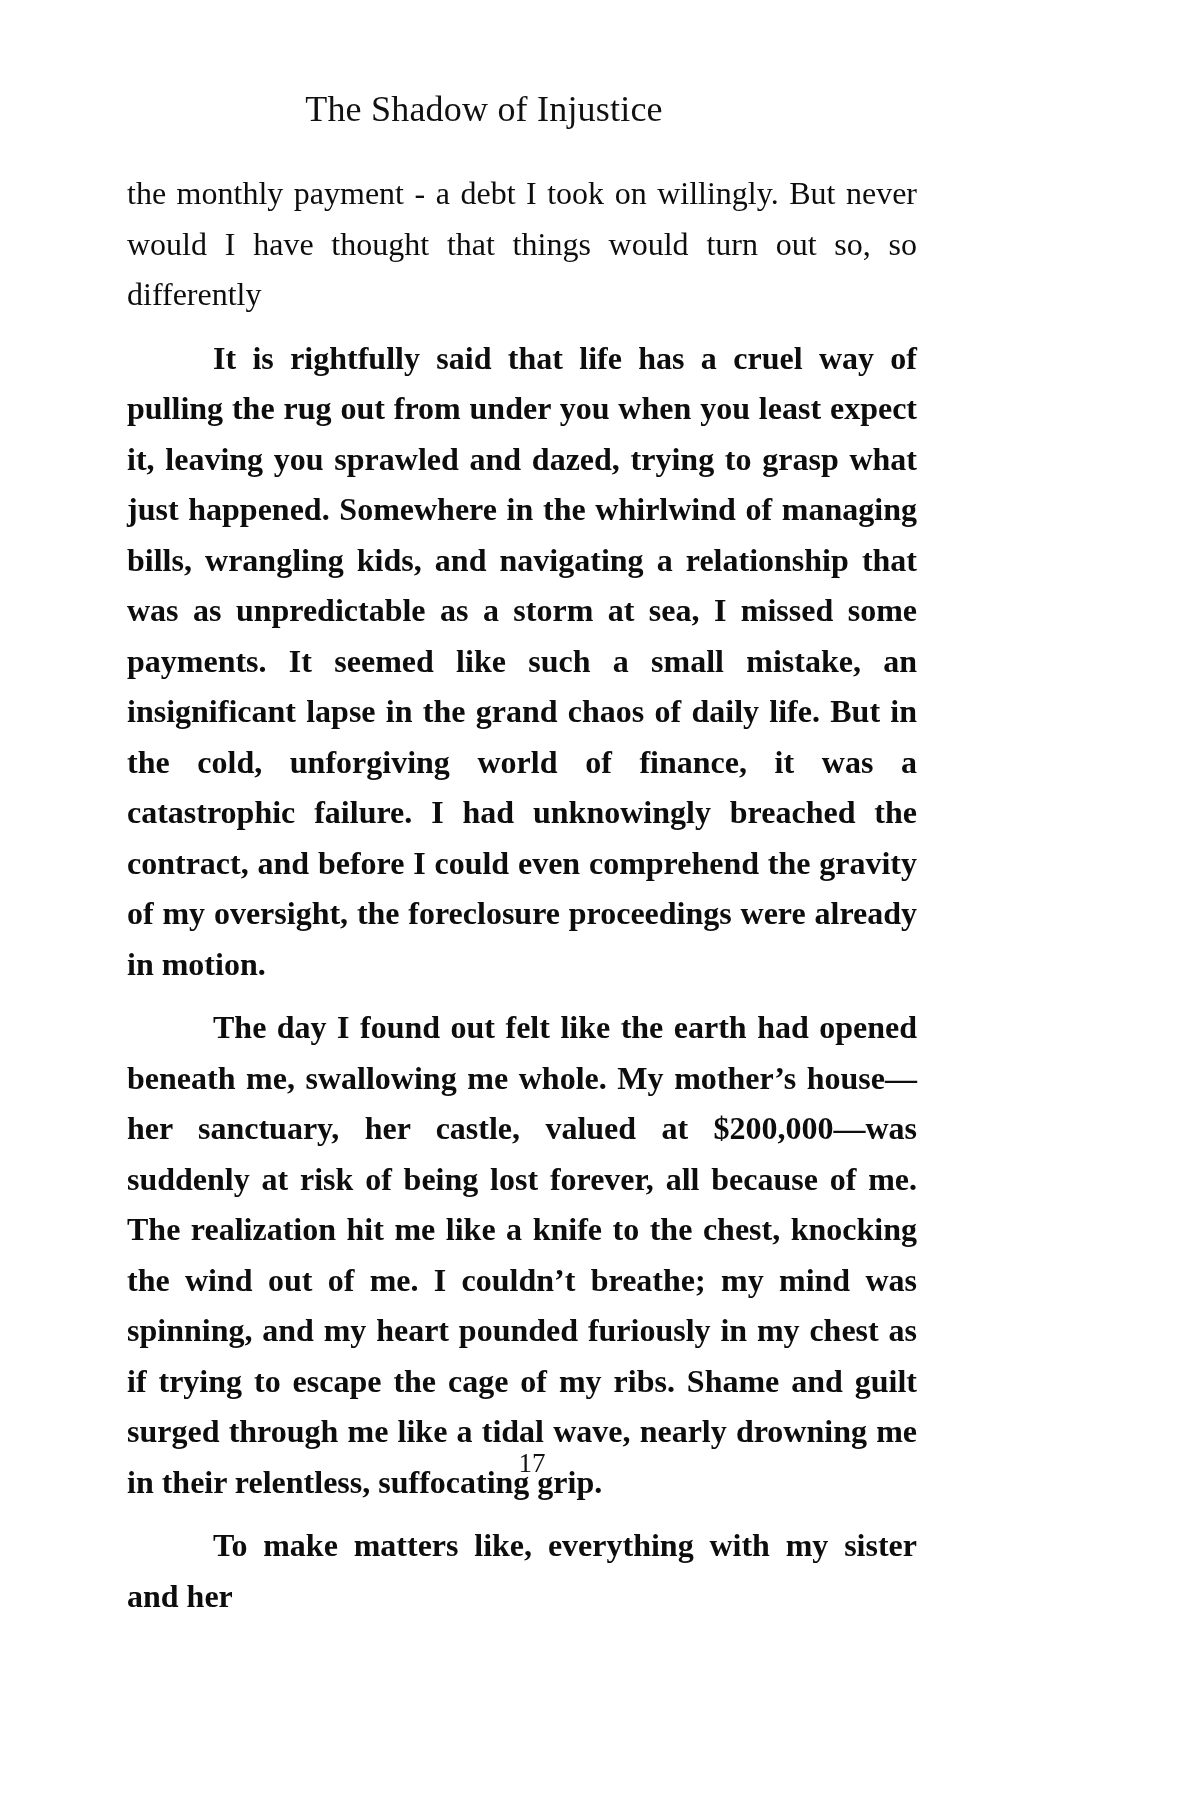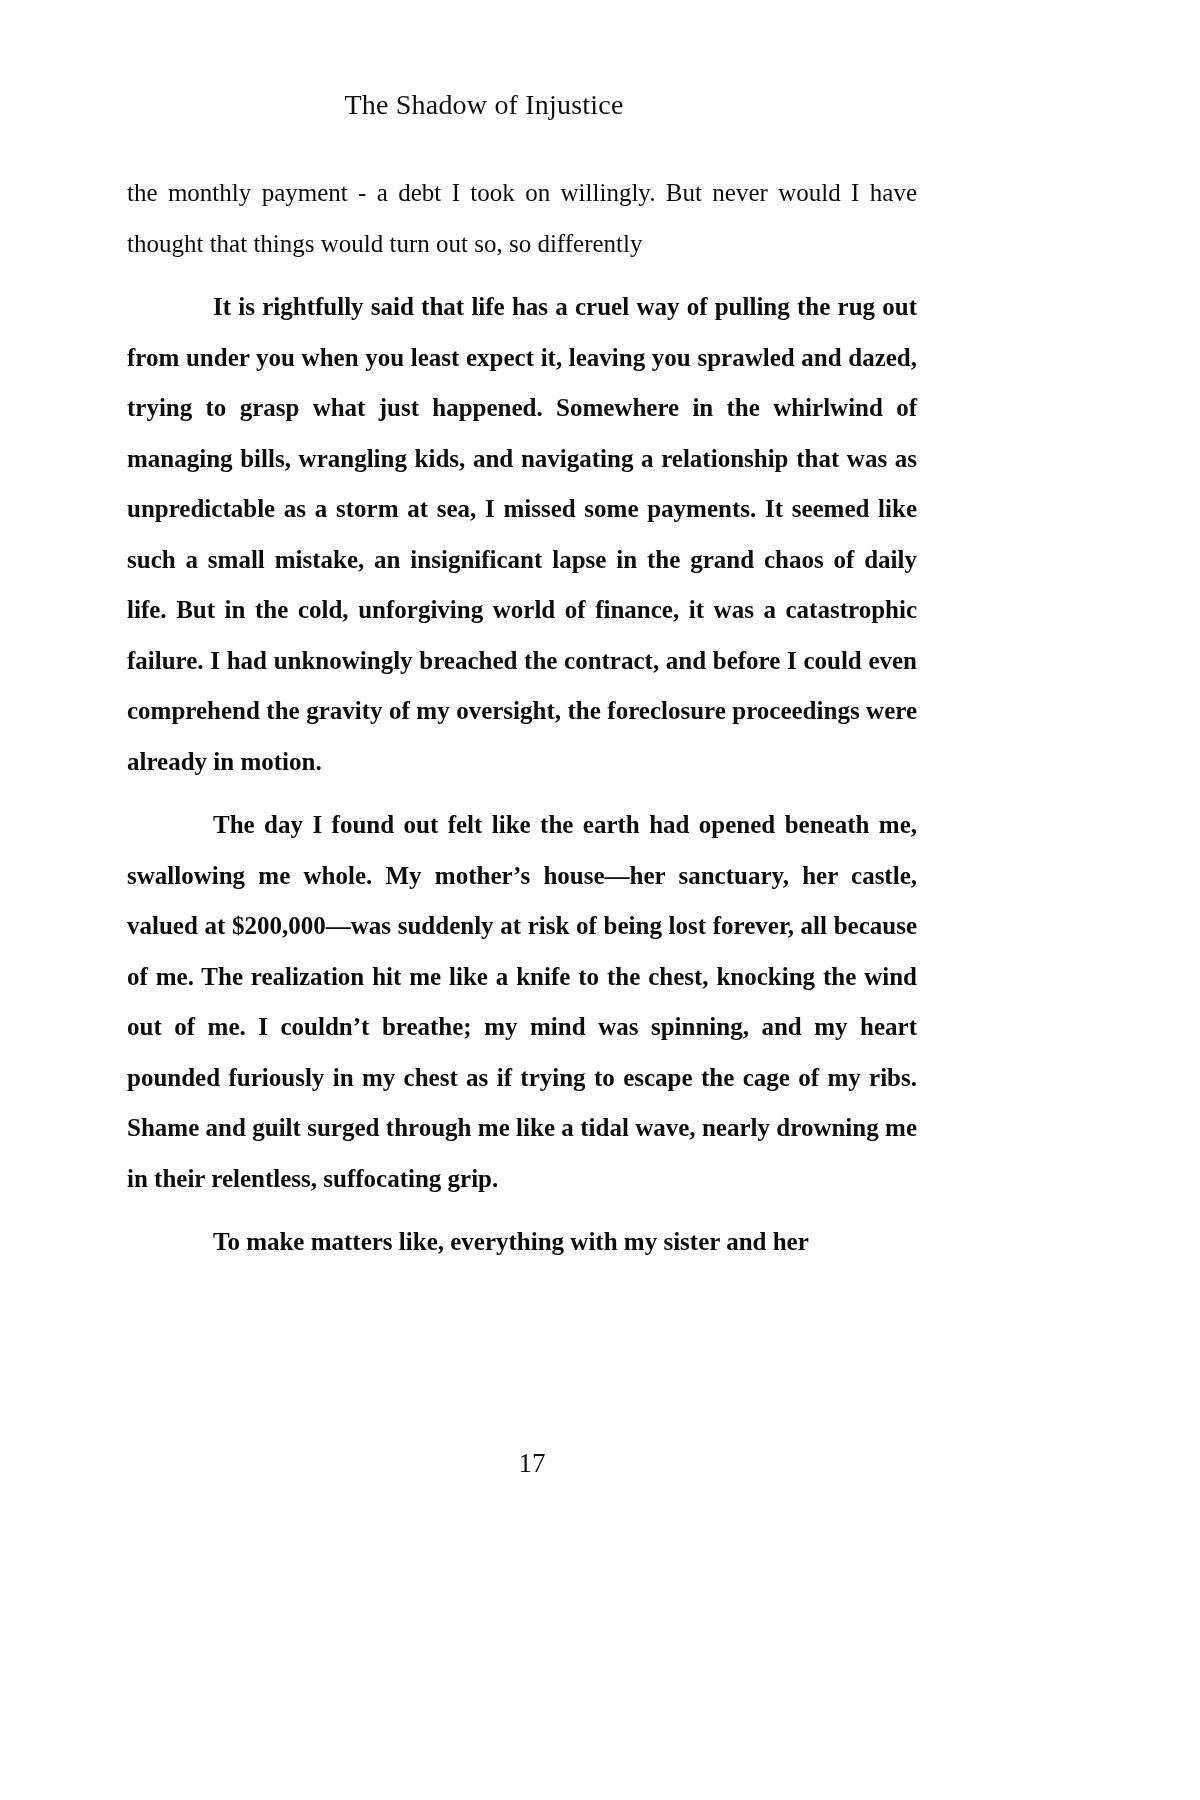--- a/index.html
+++ b/index.html
@@ -20,34 +20,34 @@
     width: 1200px;
     height: 1800px;
     box-sizing: border-box;
   }
   .running-header {
     position: absolute;
     top: 88px;
     left: 0;
     width: 968px;
     text-align: center;
-    font-size: 28px;
+    font-size: 36px;
     line-height: 1.2;
     letter-spacing: 0.2px;
     color: #111111;
   }
   .body-block {
     position: absolute;
     top: 168px;
     left: 127px;
     width: 790px;
   }
   p.para {
     margin: 0 0 0 0;
-    font-size: 25px;
+    font-size: 32px;
     line-height: 50.5px;
     text-align: justify;
     text-justify: inter-word;
     color: #0d0d0d;
     hyphens: none;
     -webkit-hyphens: none;
   }
   p.para.continuation {
     text-indent: 0;
   }

